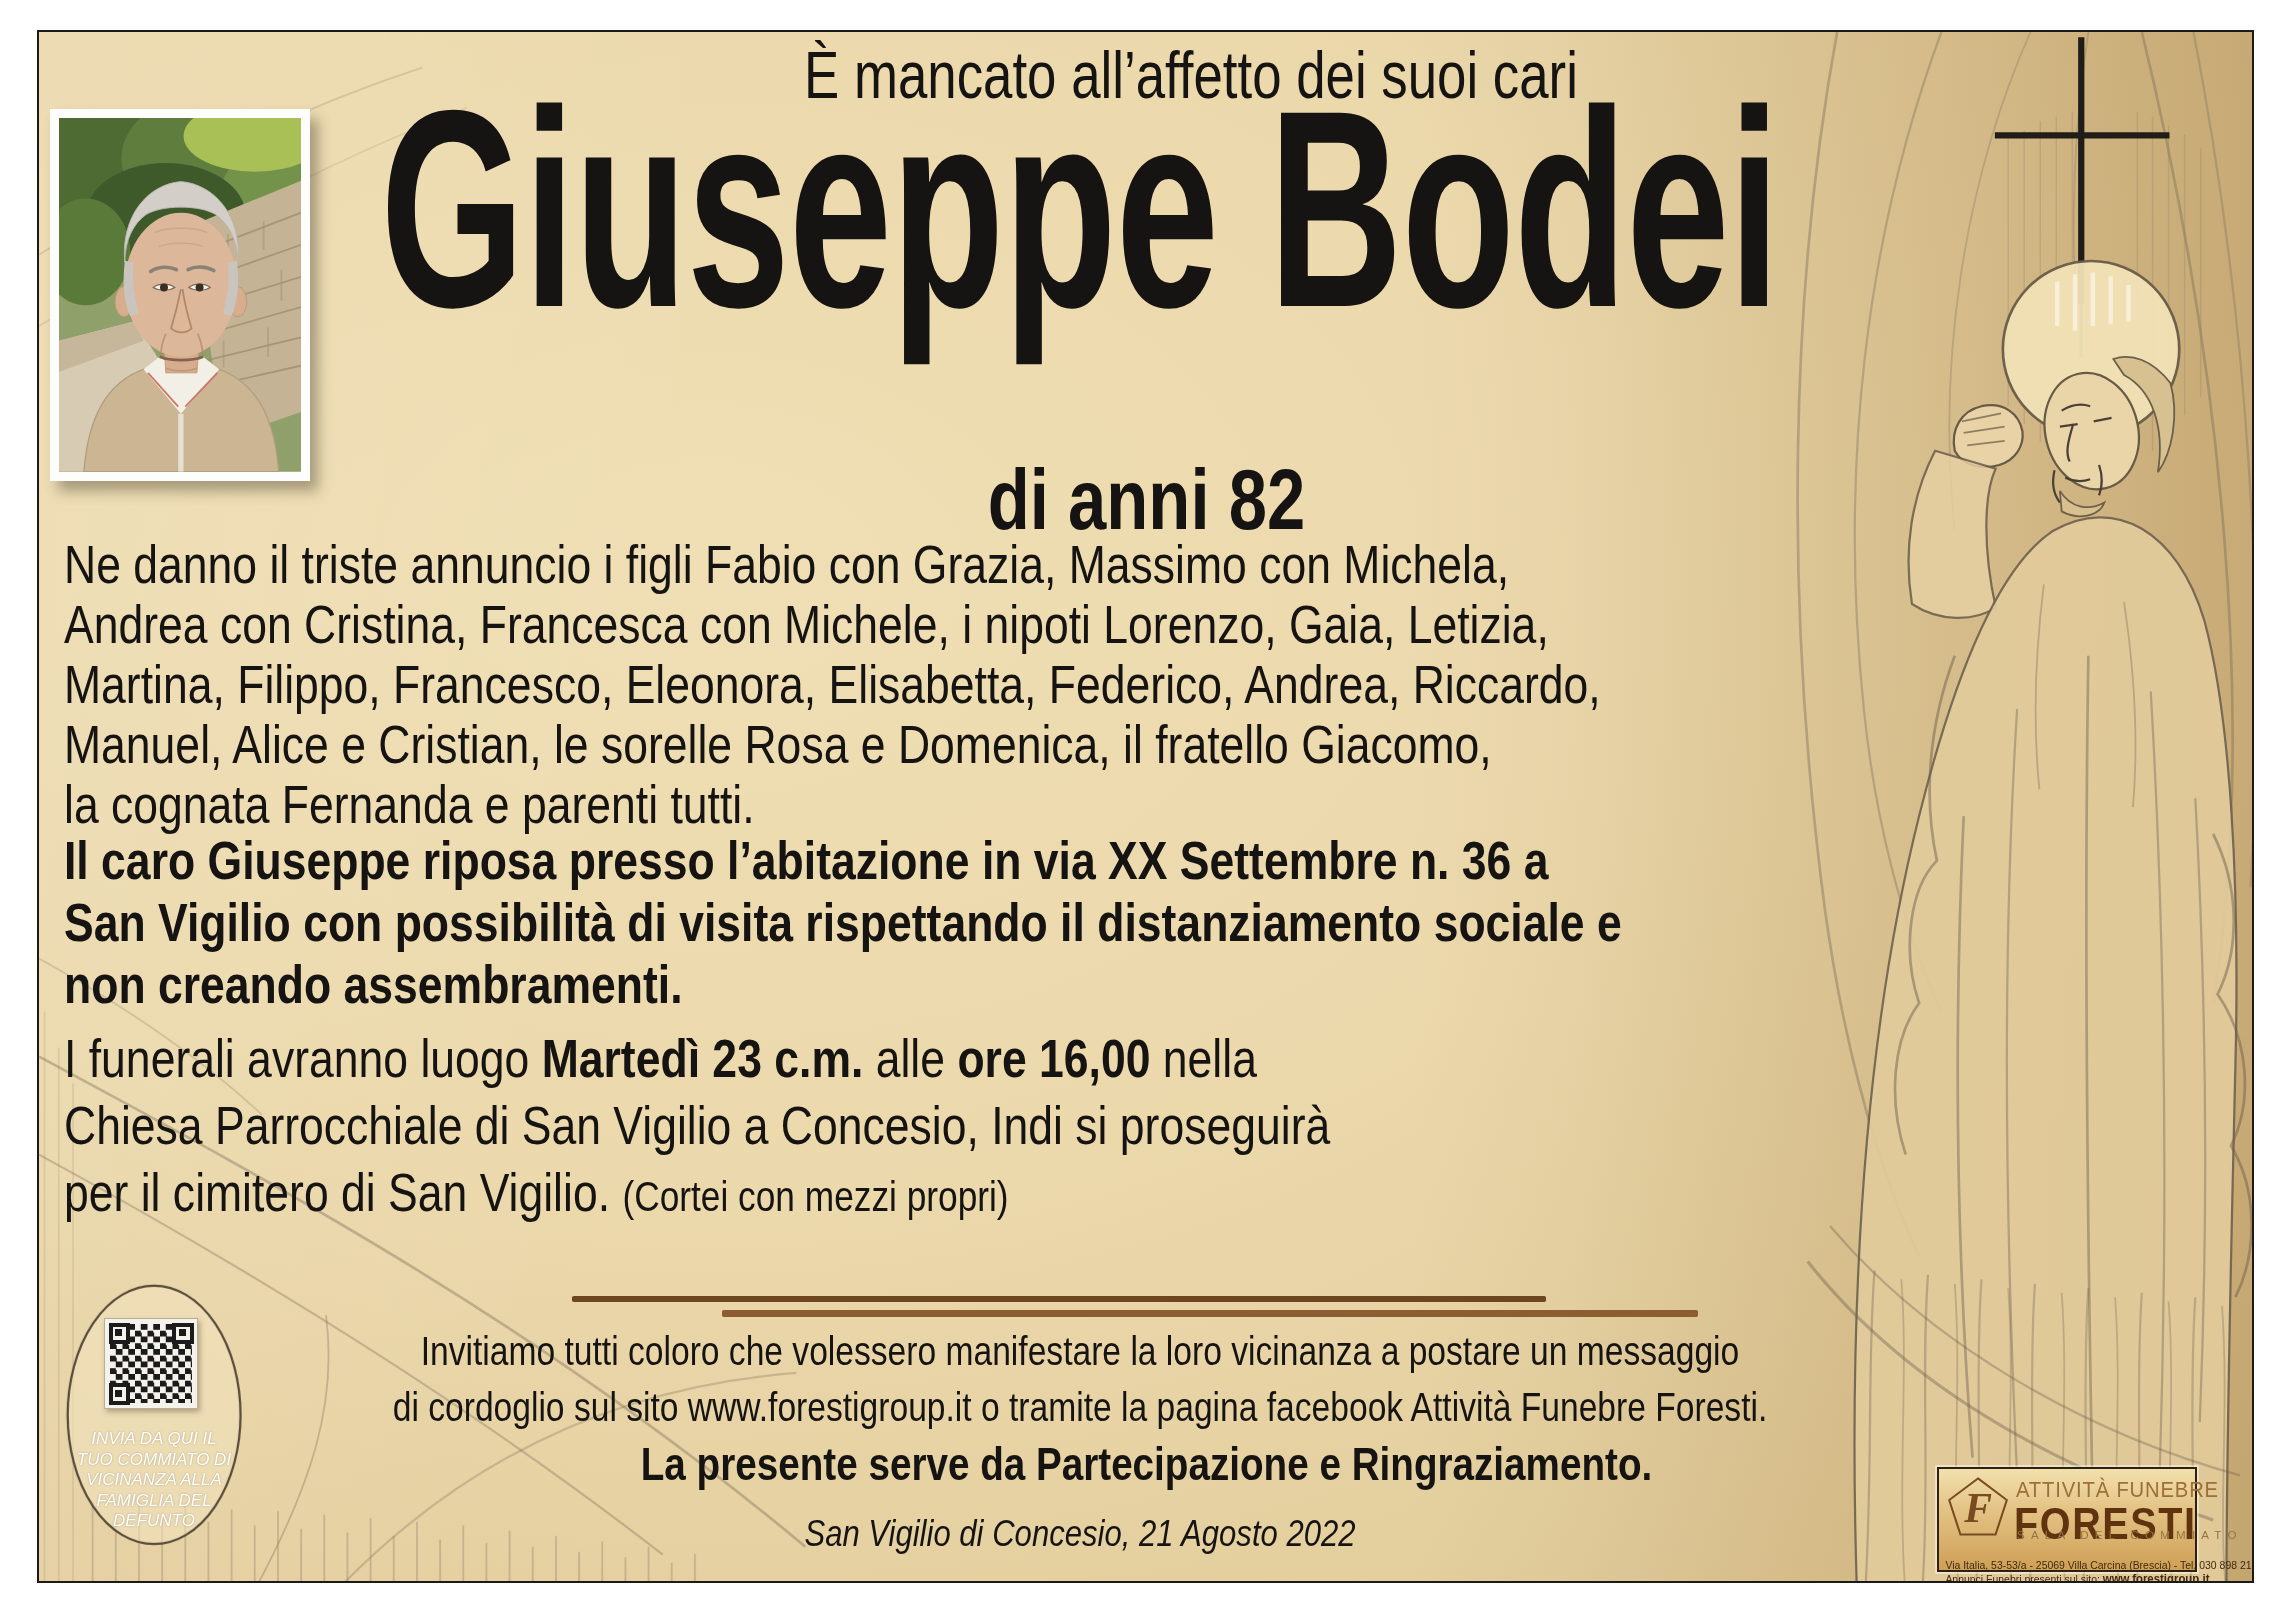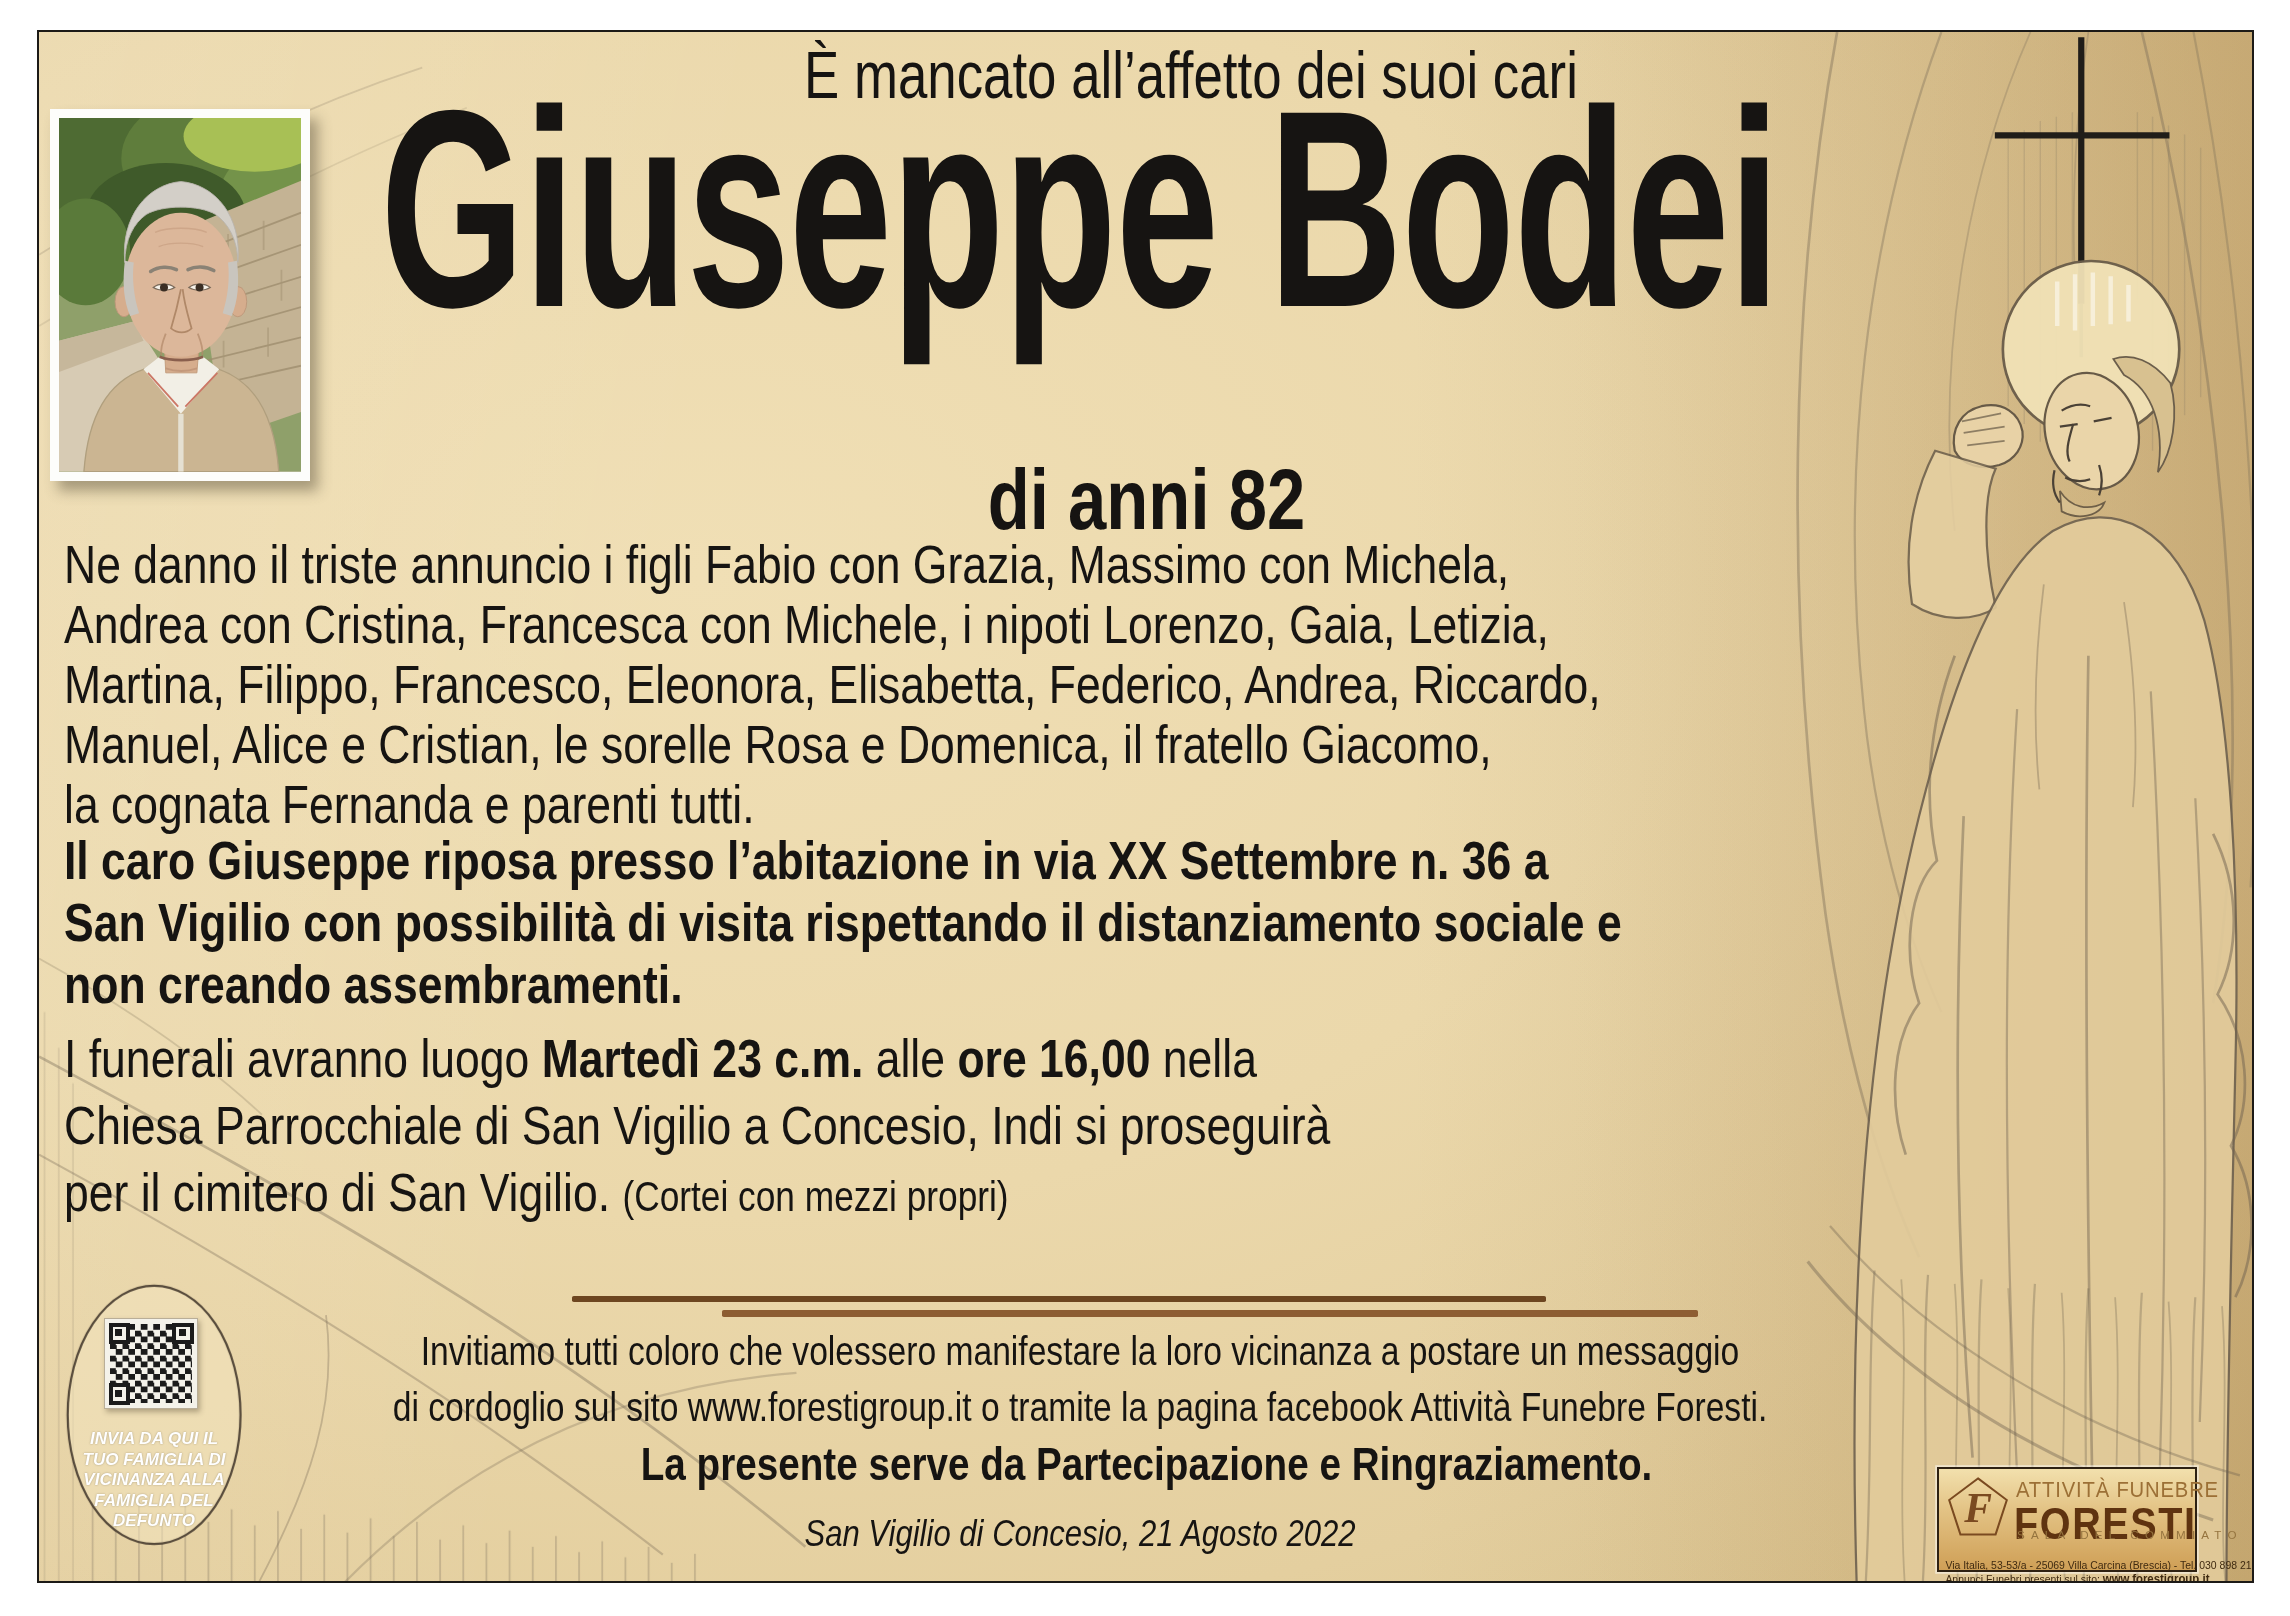--- a/index.html
+++ b/index.html
@@ -37,21 +37,21 @@
   
   .qr-box{left:65px;top:1286px;width:94px;height:91px;background:#f4f2ea;border:0.9px solid #b9ae98;
           box-shadow:1.8px 2.7px 5.3px rgba(60,50,30,.35);z-index:4;padding:5.3px;box-sizing:border-box;}
   .qr-grid{position:relative;width:100%;height:100%;
            background:conic-gradient(#1b1b1b 25%, transparent 25% 50%, #1b1b1b 50% 75%, transparent 75%);
            background-size:12.5px 12.5px;}
   .qr-f{position:absolute;width:21.4px;height:21.4px;border:4.5px solid #1b1b1b;background:#f4f2ea;box-sizing:border-box;}
   .qr-f::after{content:"";position:absolute;left:2.7px;top:2.7px;width:7.1px;height:7.1px;background:#1b1b1b;}
   .qr-f.tl{left:-1.8px;top:-1.8px;} .qr-f.tr{right:-1.8px;top:-1.8px;} .qr-f.bl{left:-1.8px;bottom:-1.8px;}
   .oval-msg{left:26px;top:1397px;width:178px;z-index:4;text-align:center;color:#ffffff;
-            font-style:italic;font-weight:bold;font-size:17px;line-height:20.5px;
+            font-style:italic;font-weight:normal;font-size:17px;line-height:20.5px;
             text-shadow:0 0 1.8px rgba(90,80,60,.5);}
   
   .logo{left:1898px;top:1435px;width:260px;height:105px;z-index:4;box-sizing:border-box;
         background:linear-gradient(180deg,#f2e0ad 0%,#e3c385 40%,#cf9f56 100%);
         border:2.7px solid #2e2112;box-shadow:0 0 0 1.8px rgba(255,255,255,.5);}
   .logo-penta{position:absolute;left:7.1px;top:7.1px;width:64px;height:64px;}
   .logo-tagline{position:absolute;left:77px;top:8px;width:178px;font-size:22px;letter-spacing:0.9px;
                 color:#9c7036;transform:scaleX(.92);transform-origin:0 0;white-space:nowrap;}
   .logo-brand{position:absolute;left:75px;top:29px;width:182px;font-size:45px;font-weight:bold;letter-spacing:1.8px;
               color:#5f3310;transform:scaleX(.88);transform-origin:0 0;white-space:nowrap;}
@@ -273,21 +273,21 @@
     <div class="abs qr-box">
       <div class="qr-grid">
         <div class="qr-f tl"></div>
         <div class="qr-f tr"></div>
         <div class="qr-f bl"></div>
       </div>
     </div>
 
     <div class="abs oval-msg">
       <div>INVIA DA QUI IL</div>
-      <div>TUO FAMIGLIA DI</div>
+      <div>TUO COMMIATO DI</div>
       <div>VICINANZA ALLA</div>
       <div>FAMIGLIA DEL</div>
       <div>DEFUNTO</div>
     </div>
 
     <div class="abs logo">
       <svg class="logo-penta" viewBox="0 0 80 80">
         <polygon points="40,3 76,30 62,73 18,73 4,30" fill="none" stroke="#7a4a20" stroke-width="2.5"></polygon>
         <text x="40" y="57" text-anchor="middle" font-family="Liberation Serif, DejaVu Serif, serif" font-style="italic" font-weight="bold" font-size="52" fill="#7a4a20">F</text>
       </svg>

